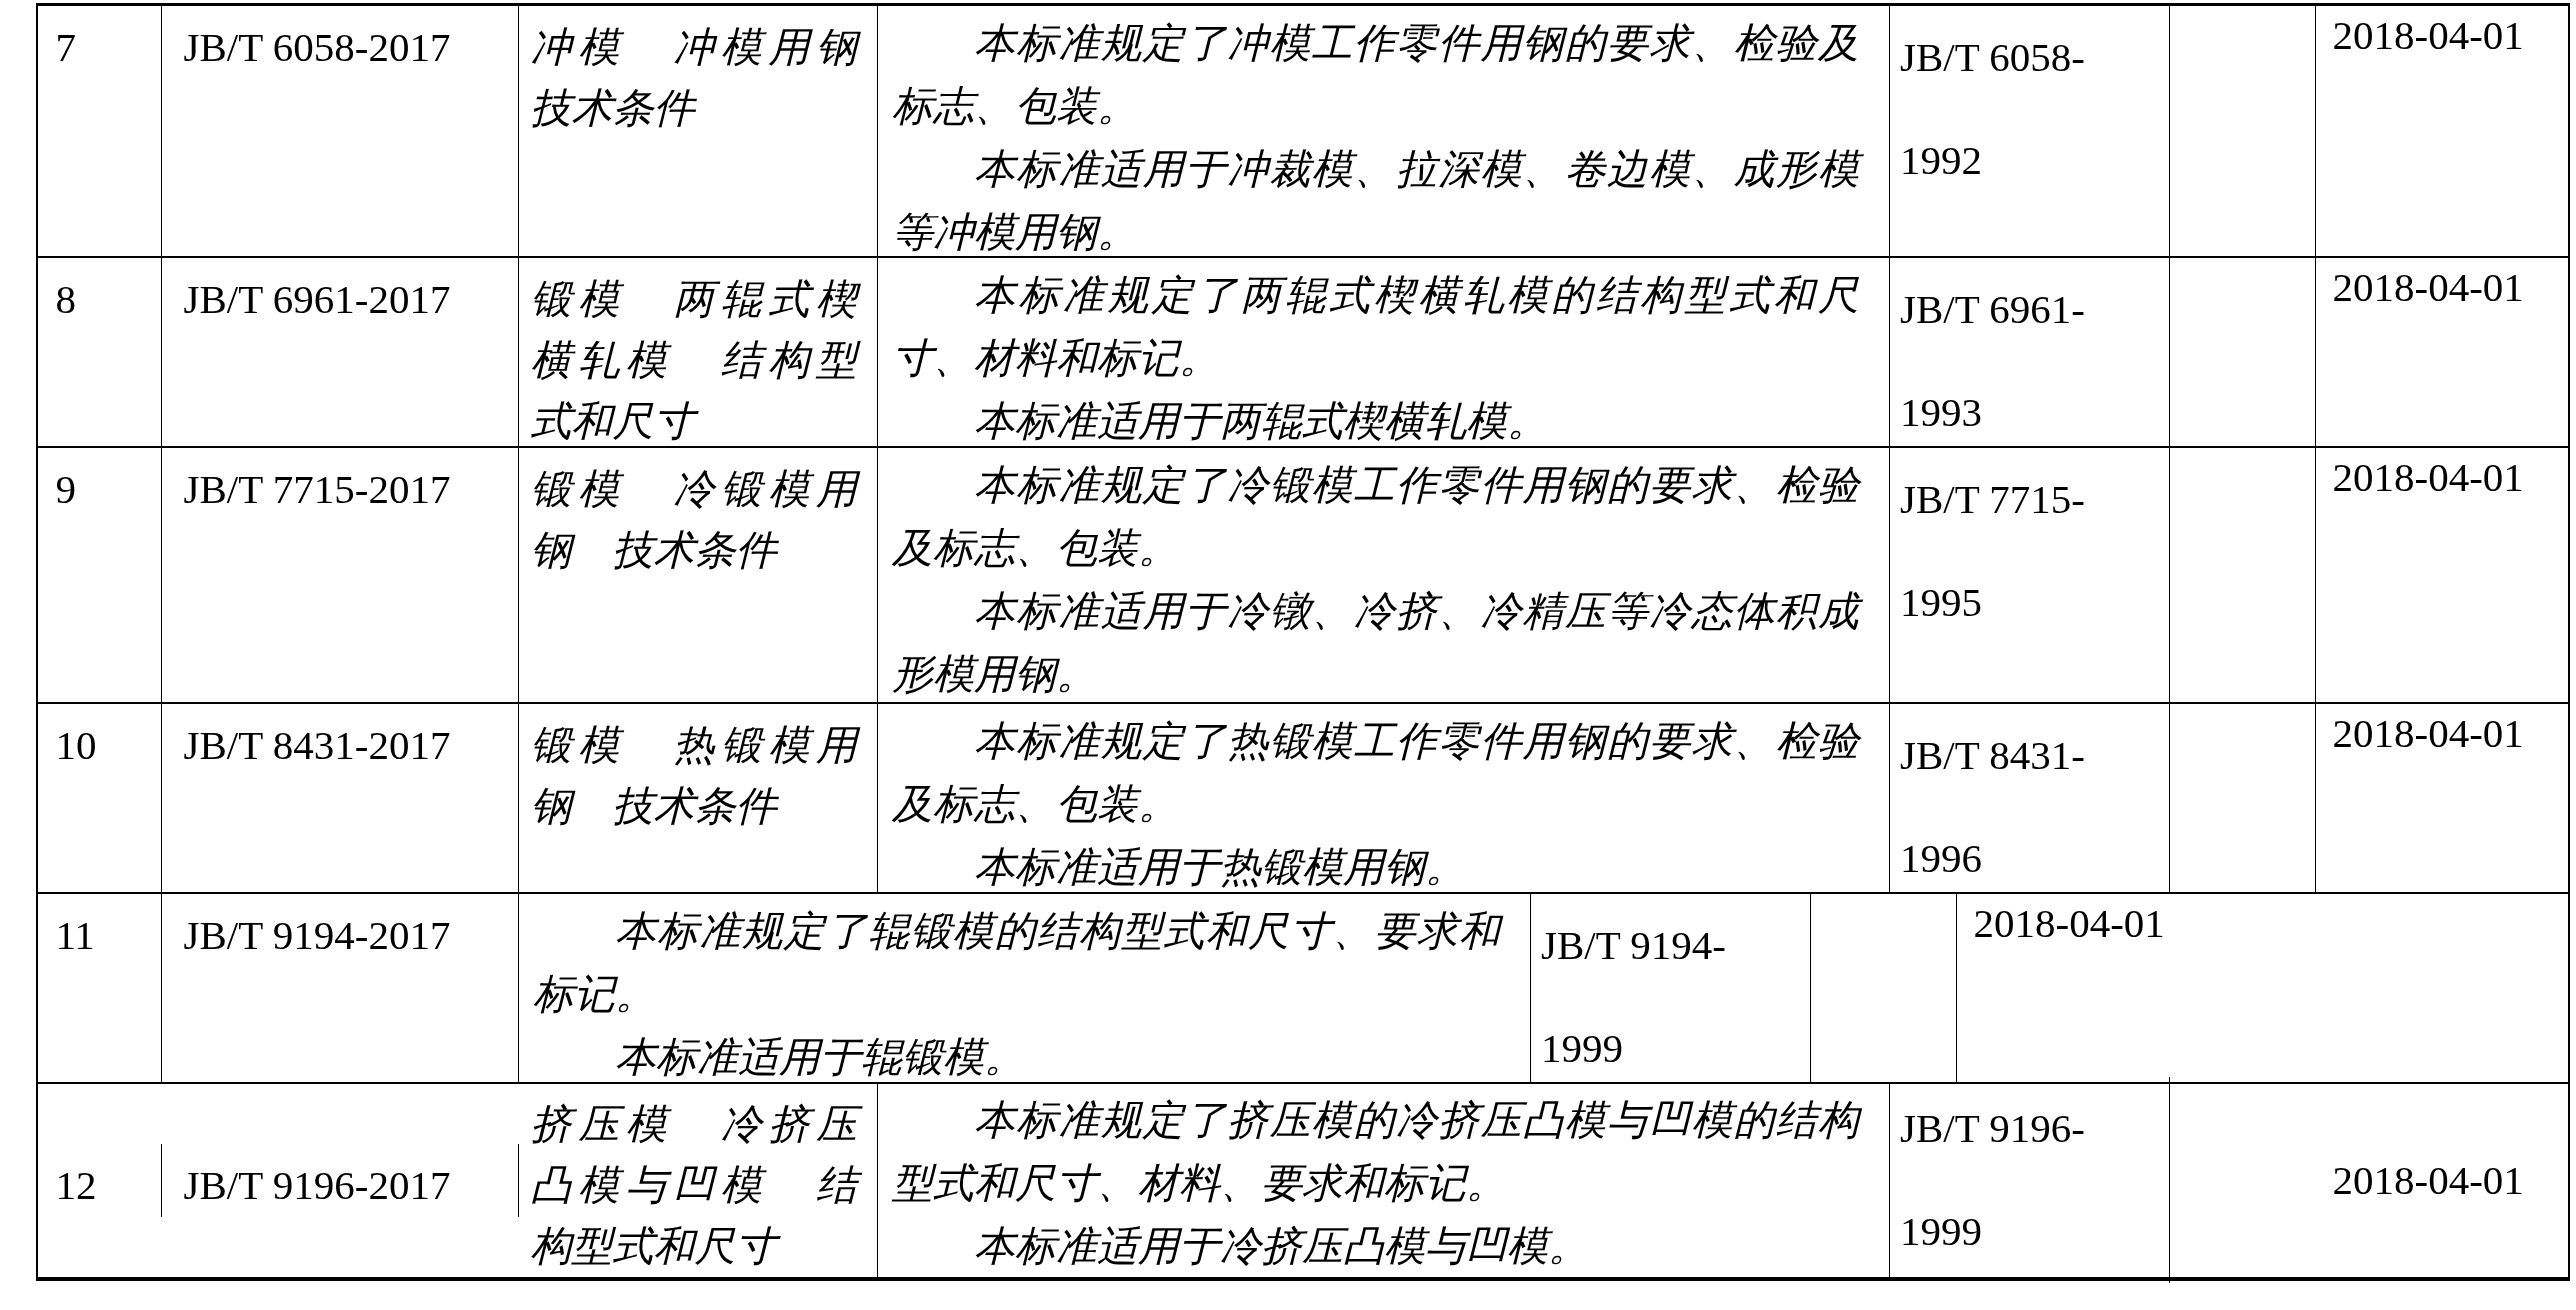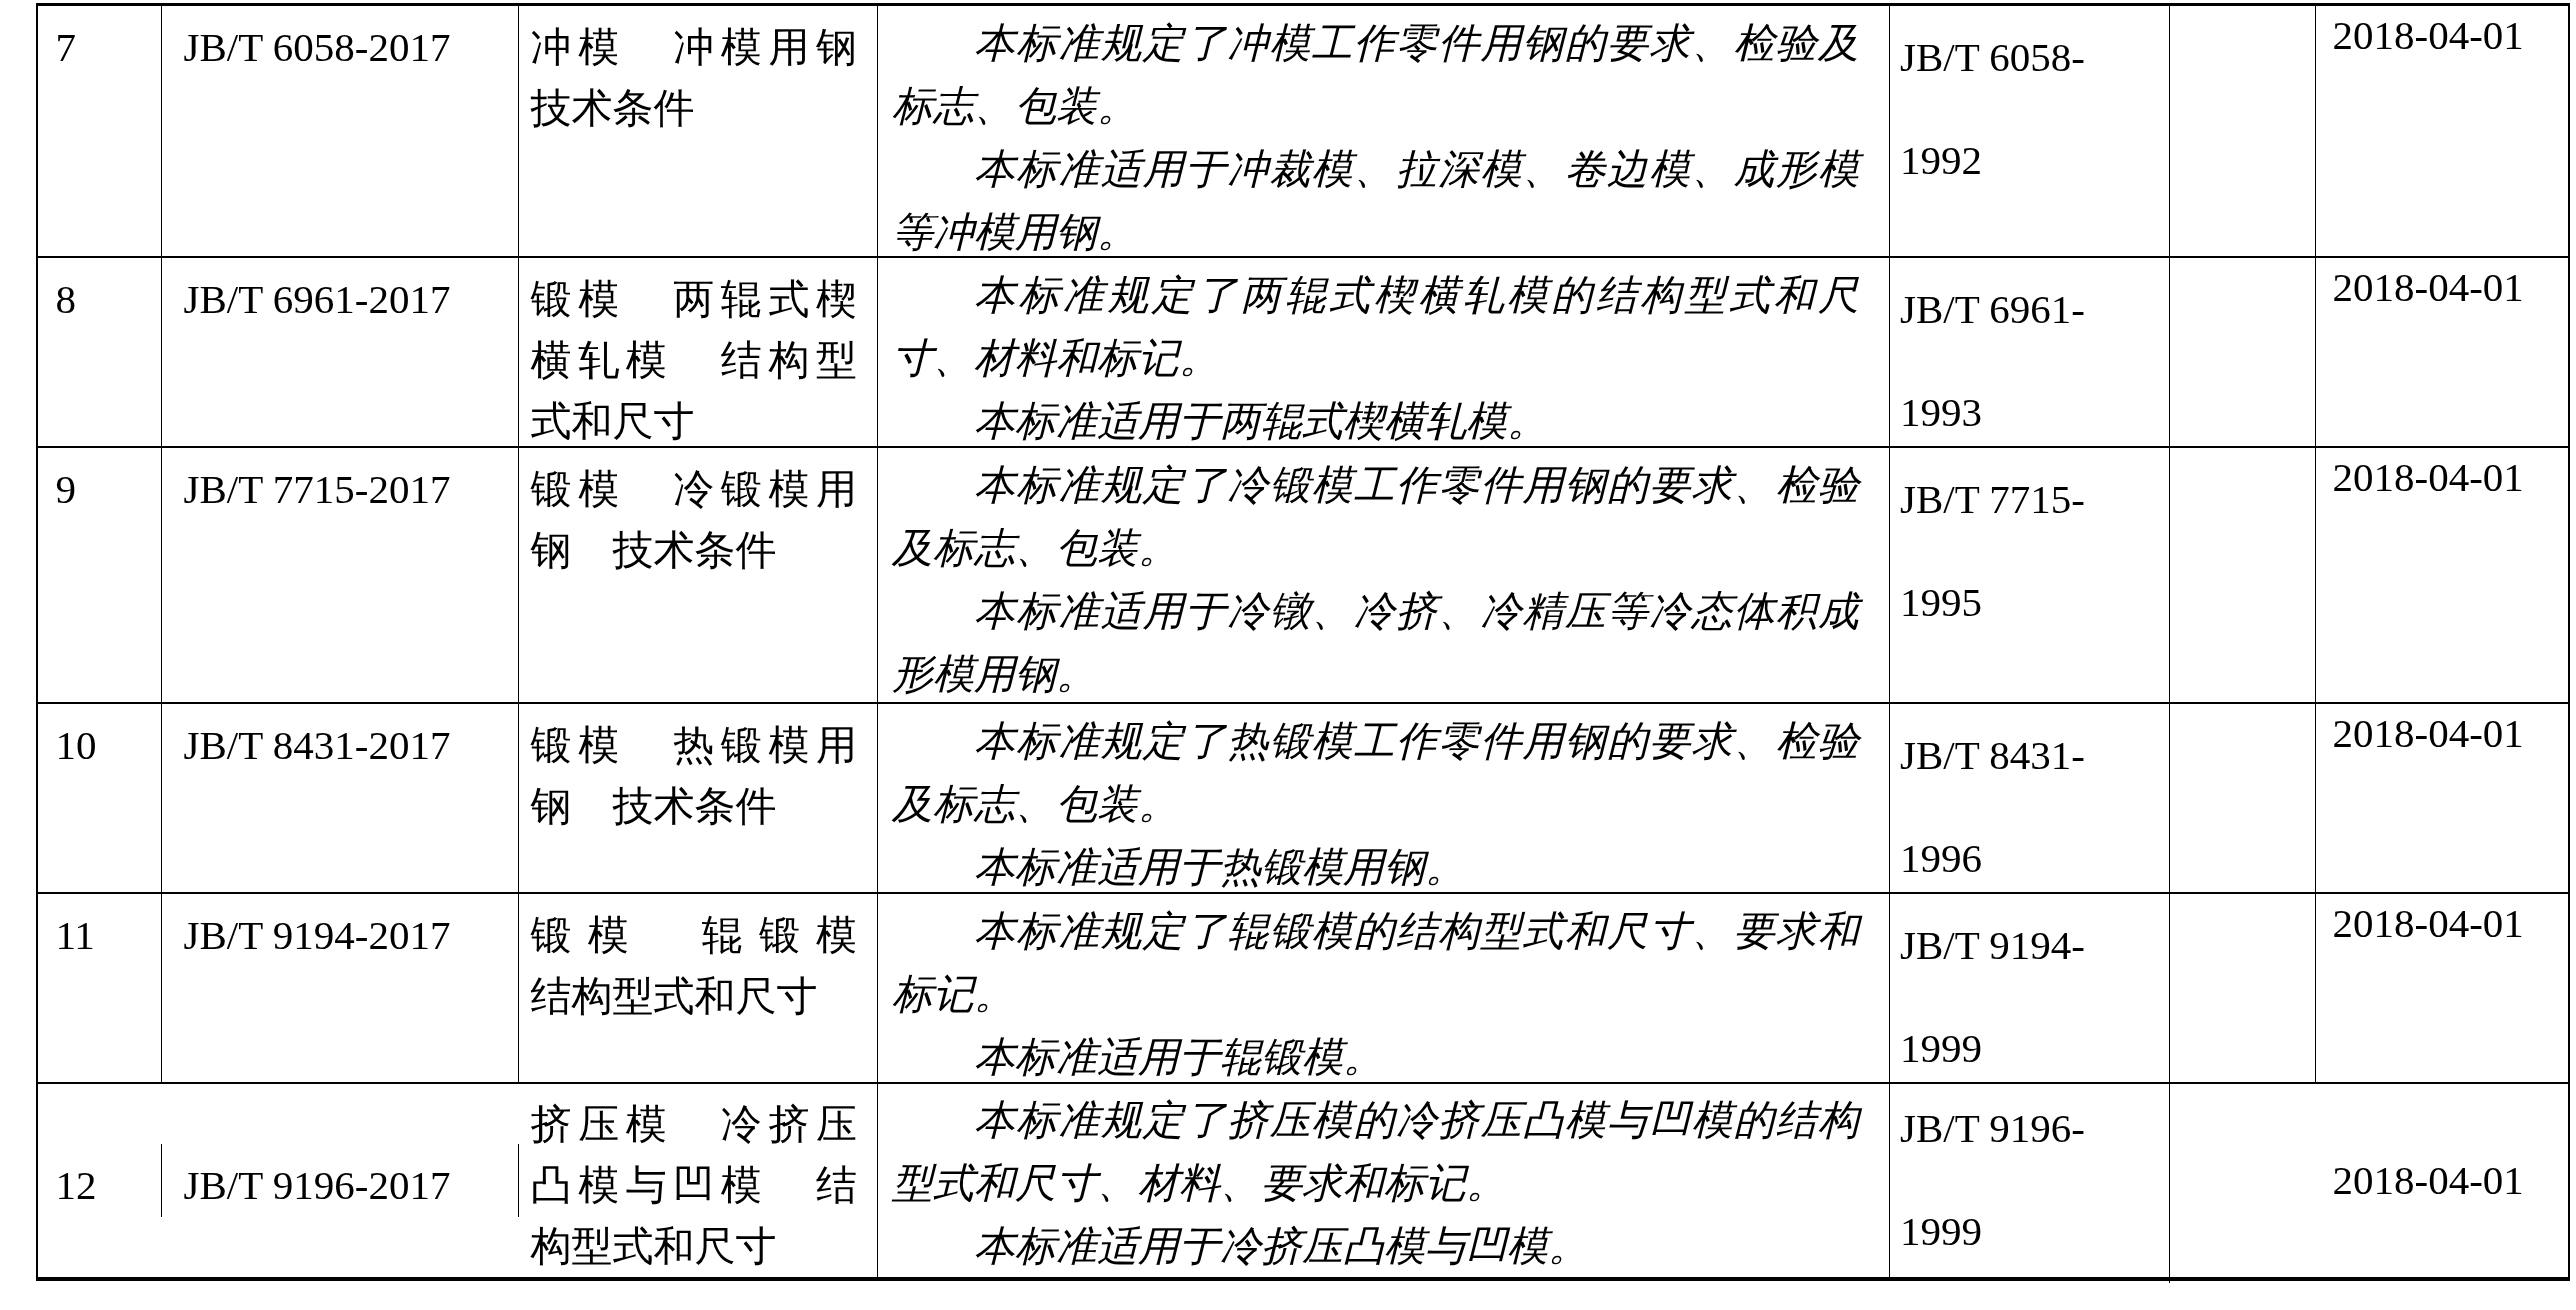--- a/index.html
+++ b/index.html
@@ -16,21 +16,21 @@
   }
   .trow { display:flex; border-bottom:2.5px solid #000; box-sizing:border-box; }
   .trow:last-child { border-bottom:none; }
   .cell {
     box-sizing:border-box; border-right:1.7px solid #000;
     font-size:41px; line-height:63px; overflow:hidden;
   }
   .cell:last-child { border-right:none; }
   .c1 { width:124px; padding:10px 0 0 17.4px; }
   .c2 { width:357px; padding:10px 0 0 21.5px; white-space:nowrap; }
-  .c3 { width:359px; padding:11.6px 20px 0 11.6px; }
+  .c3 { width:359px; padding:11.6px 20px 0 11.6px;font-style:italic; }
   .c3 .nline { line-height:61px; }
   .c3 .jline { text-align:justify; text-align-last:justify; }
   .c4 { width:1012px; padding:6.6px 30px 0 14px; }
   .c4 .para { margin:0; text-indent:2em; text-align:justify; line-break:normal;font-style:italic; }
   .c5 { width:280px; padding:0 20px 0 10px; line-height:103px; }
   .c6 { width:146px; }
   .c7 { width:251px; padding:0 0 0 16.5px; line-height:58px; white-space:nowrap; }
   .h305 { height:252px; }
   .h230 { height:190px; }
   .h309 { height:256px; }
@@ -103,24 +103,20 @@
         <p class="para">本标准适用于热锻模用钢。</p>
       </div>
       <div class="cell c5">JB/T 8431-1996</div>
       <div class="cell c6"></div>
       <div class="cell c7">2018-04-01</div>
     </div>
 
     <div class="trow h230">
       <div class="cell c1">11</div>
       <div class="cell c2">JB/T 9194-2017</div>
-      <div class="cell c3">
-        <div class="nline jline">锻模　辊锻模</div>
-        <div class="nline">结构型式和尺寸</div>
-      </div>
       <div class="cell c4">
         <p class="para">本标准规定了辊锻模的结构型式和尺寸、要求和标记。</p>
         <p class="para">本标准适用于辊锻模。</p>
       </div>
       <div class="cell c5">JB/T 9194-1999</div>
       <div class="cell c6"></div>
       <div class="cell c7">2018-04-01</div>
     </div>
 
     <div class="trow h233">

